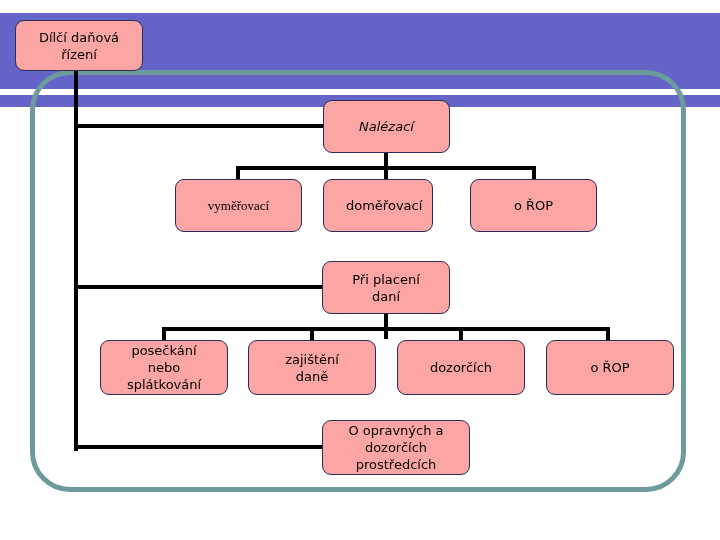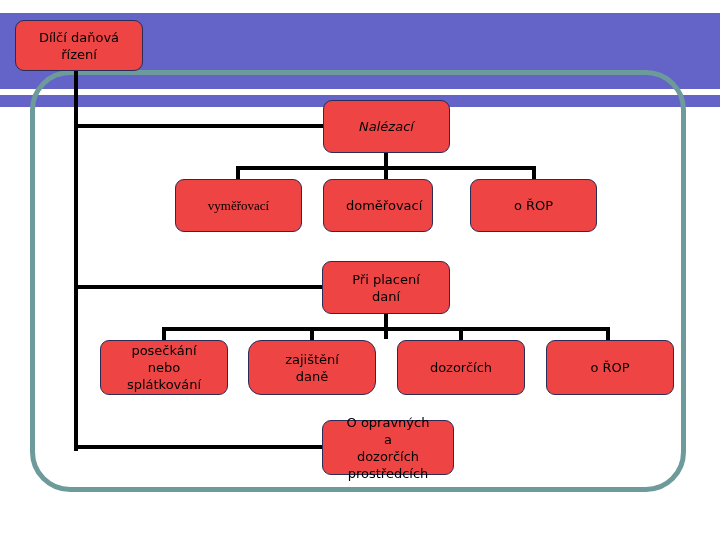--- a/index.html
+++ b/index.html
@@ -62,21 +62,21 @@
   
   .ln {
     position: absolute;
     background: #000000;
   }
 
   
   .node {
     position: absolute;
     box-sizing: border-box;
-    background: #ef4444;
+    background: #fca5a5;
     border: 1px solid #2b2b55;
     border-radius: 9px;
     display: flex;
     align-items: center;
     justify-content: center;
     text-align: center;
     color: #000000;
     font-size: 13px;
     line-height: 17px;
     padding: 2px 22px;
@@ -149,31 +149,31 @@
   <div class="node" style="left:100px; top:340px; width:128px; height:55px;">
     <span class="lbl">posečkání
 nebo
 splátkování</span>
   </div>
 
   <div class="node" style="left:322px; top:261px; width:128px; height:53px;">
     <span class="lbl">Při placení daní</span>
   </div>
 
-  <div class="node" style="left:248px; top:340px; width:128px; height:55px;border-radius:13px;">
+  <div class="node" style="left:248px; top:340px; width:128px; height:55px;">
     <span class="lbl">zajištění daně</span>
   </div>
 
   <div class="node" style="left:397px; top:340px; width:128px; height:55px;">
     <span class="lbl">dozorčích</span>
   </div>
 
   <div class="node" style="left:546px; top:340px; width:128px; height:55px;">
     <span class="lbl">o ŘOP</span>
   </div>
 
-  <div class="node" style="left:322px; top:420px; width:132px; height:55px;">
+  <div class="node" style="left:322px; top:420px; width:148px; height:55px;">
     <span class="lbl">O opravných a
 dozorčích
 prostředcích</span>
   </div>
 
 </div>
 
 </body></html>

